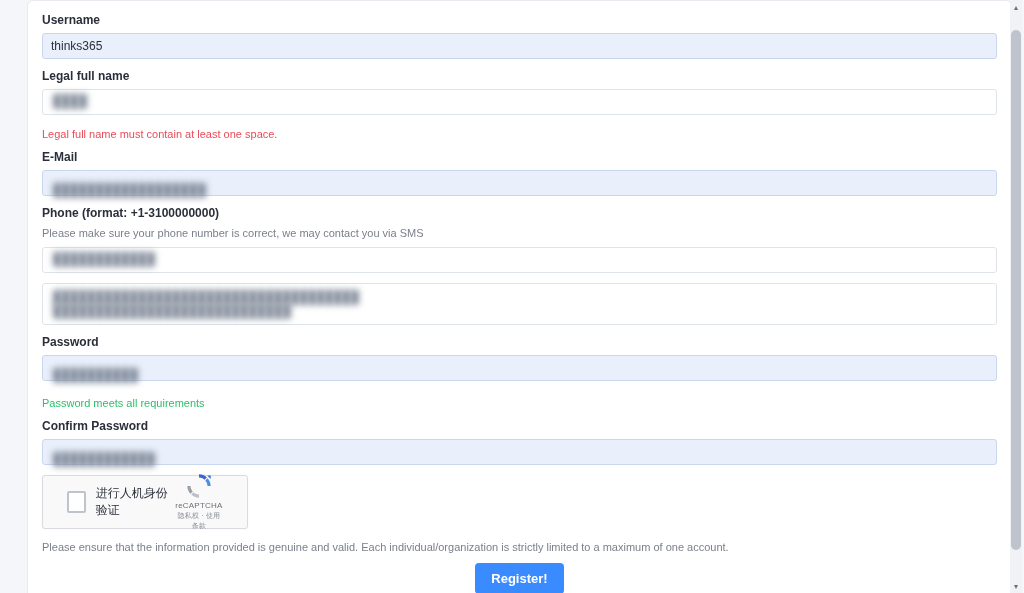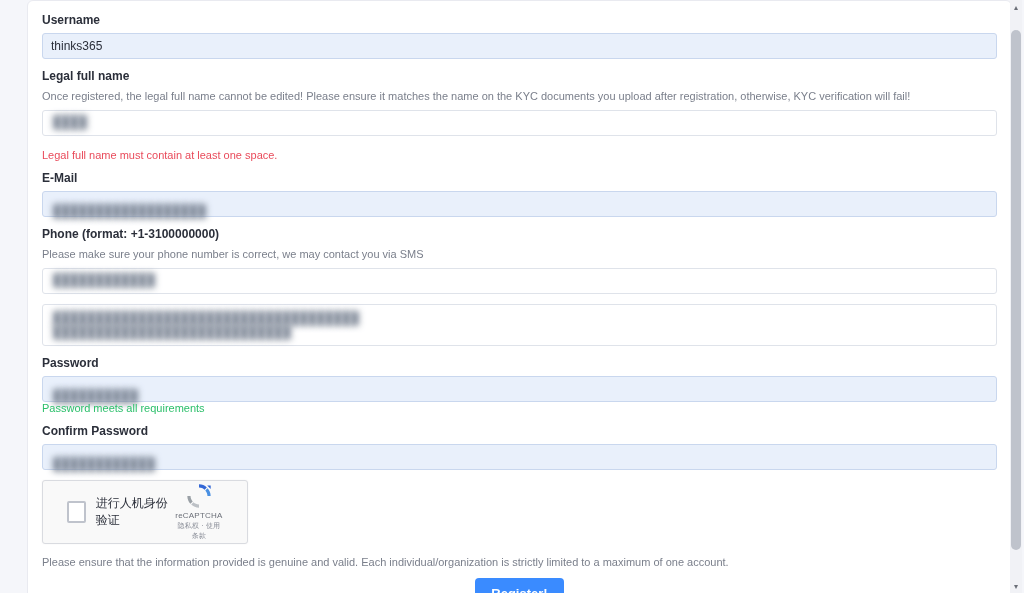--- a/index.html
+++ b/index.html
@@ -7,25 +7,25 @@
   .viewport { position: relative; width: 1024px; height: 593px; background: #f5f6fa; }
   .scrollarea { position: absolute; left: 17px; top: 0; width: 1008px; height: 593px; overflow: hidden; }
   .card { position: absolute; left: 10px; top: 0; width: 985px; background: #ffffff; border: 1px solid #e9eaf0; border-radius: 6px; padding: 12px 14px 16px 14px; }
   .field { margin-bottom: 10px; }
   .label { font-size: 12px; font-weight: 700; color: #2b2f3a; margin-bottom: 6px; display: block; }
   .help { font-size: 11px; color: #7a7f8b; margin-bottom: 6px; line-height: 1.35; }
   .input-filled { width: 100%; height: 26px; border: 1px solid #c9d7ee; background: #e9f0fb; border-radius: 3px; padding: 12px 8px; font-size: 12px; color: #2b2f3a; }
   .input-plain { width: 100%; height: 26px; border: 1px solid #dfe3ea; background: #ffffff; border-radius: 3px; padding: 4px 8px; font-size: 12px; color: #2b2f3a; }
   .textarea-plain { width: 100%; height: 42px; border: 1px solid #dfe3ea; background: #ffffff; border-radius: 3px; padding: 6px 8px; font-size: 12px; color: #2b2f3a; resize: both; }
   .err { font-size: 11px; color: #e94b5b; margin-top: 13px; }
-  .ok { font-size: 11px; color: #2bbf6a; margin-top: 0; }
+  .ok { font-size: 11px; color: #2bbf6a; margin-top: 16px; }
   .blur { color: transparent; text-shadow: 0 0 6px rgba(120,130,145,0.9); user-select: none; }
   .blur-pad { display: inline-block; padding: 0 2px; }
   
-  .recaptcha { width: 206px; height: 64px; border: 1px solid #d9dbe0; background: #f9f9f9; border-radius: 3px; display: flex; align-items: center; justify-content: space-between; padding: 6px 24px; box-shadow: 0 0 2px rgba(0,0,0,0.05); margin-top: 4px; }
+  .recaptcha { width: 206px; height: 54px; border: 1px solid #d9dbe0; background: #f9f9f9; border-radius: 3px; display: flex; align-items: center; justify-content: space-between; padding: 6px 24px; box-shadow: 0 0 2px rgba(0,0,0,0.05); margin-top: 4px; }
   .rc-left { display: flex; align-items: center; gap: 10px; }
   .rc-check { width: 22px; height: 22px; border: 2px solid #bfc3cc; border-radius: 2px; background: #ffffff; }
   .rc-text { font-size: 12px; color: #2b2f3a; }
   .rc-right { display: flex; flex-direction: column; align-items: center; gap: 1px; text-align: center; }
   .rc-logo { width: 28px; height: 28px; }
   .rc-brand { font-size: 8px; color: #6b6f78; letter-spacing: .2px; }
   .rc-links { font-size: 7px; color: #8a8e98; letter-spacing: .2px; }
   .disclaimer { font-size: 11px; color: #7a7f8b; margin-top: 12px; }
   .submit-row { width: 100%; display: flex; justify-content: center; margin-top: 10px; }
   .btn { background: #3a8bff; color: #ffffff; font-weight: 700; font-size: 13px; border: none; border-radius: 4px; padding: 8px 16px; cursor: pointer; }
@@ -45,21 +45,20 @@
   <div class="scrollarea">
     <div class="card">
 
       <div class="field" id="f-username">
         <span class="label">Username</span>
         <input class="input-filled" type="text" value="thinks365" style="">
       </div>
 
       <div class="field" id="f-legal">
         <span class="label">Legal full name</span>
-        <div class="help">Once registered, the legal full name cannot be edited! Please ensure it matches the name on the KYC documents you upload after registration, otherwise, KYC verification will fail!</div>
         <div class="input-plain"><span class="blur blur-pad">████</span></div>
         <div class="err">Legal full name must contain at least one space.</div>
       </div>
 
       <div class="field" id="f-email">
         <span class="label">E-Mail</span>
         <div class="input-filled"><span class="blur blur-pad">██████████████████</span></div>
       </div>
 
       <div class="field" id="f-phone">

